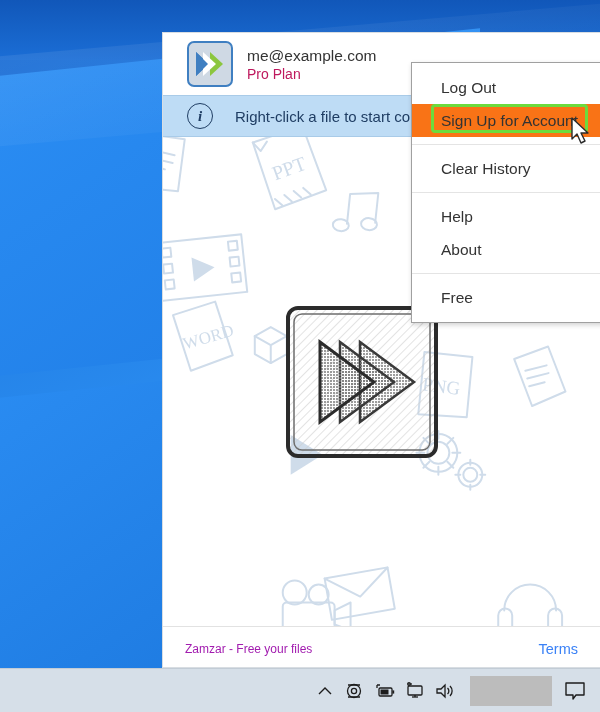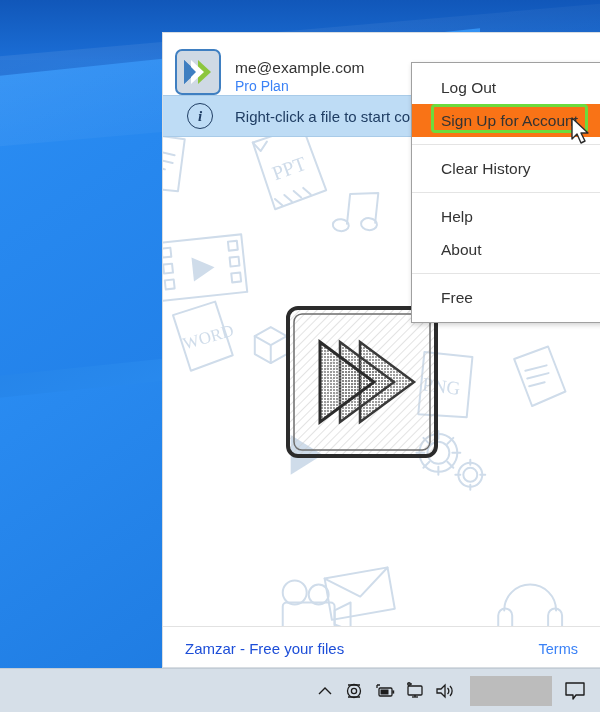--- a/index.html
+++ b/index.html
@@ -94,22 +94,22 @@
     box-sizing: border-box;
     overflow: hidden;
   }
 
   
   #app-header {
     position: relative;
     height: 62px;
     background: #ffffff;
     display: flex;
-    align-items: flex-end;
-    padding-left: 12px;
+    align-items: center;
+    padding-left: 24px;
     box-sizing: border-box;
   }
   #app-logo {
     width: 42px; height: 42px;
     border: 2px solid #3f7fc1;
     border-radius: 7px;
     background: #cfd9e4;
     display: flex; align-items: center; justify-content: center;
     flex: none;
   }
@@ -117,21 +117,21 @@
     margin-left: 14px;
     display: flex; flex-direction: column; justify-content: center;
   }
   #account-email {
     font-size: 15.5px;
     color: #333333;
     line-height: 19px;
   }
   #account-plan {
     font-size: 14px;
-    color: #3b82f6;
+    color: #be185d;
     line-height: 18px;
   }
   #menu-dots-button {
     position: absolute;
     right: 30px; top: 19px;
     width: 18px; height: 24px;
     display: flex; flex-direction: column;
     align-items: center; justify-content: center;
     gap: 3px;
   }
@@ -195,22 +195,22 @@
     height: 44px;
     background: #ffffff;
     border-top: 1px solid #e2e2e2;
     display: flex;
     align-items: center;
     justify-content: space-between;
     padding: 0 22px 0 22px;
     box-sizing: border-box;
   }
   #footer-text {
-    font-size: 15px;
-    color: #1d4ed8;
+    font-size: 12px;
+    color: #a21caf;
   }
   #footer-terms {
     font-size: 14.5px;
     color: #3b82f6;
     cursor: pointer;
   }
 
   
   #context-menu {
     position: absolute;

